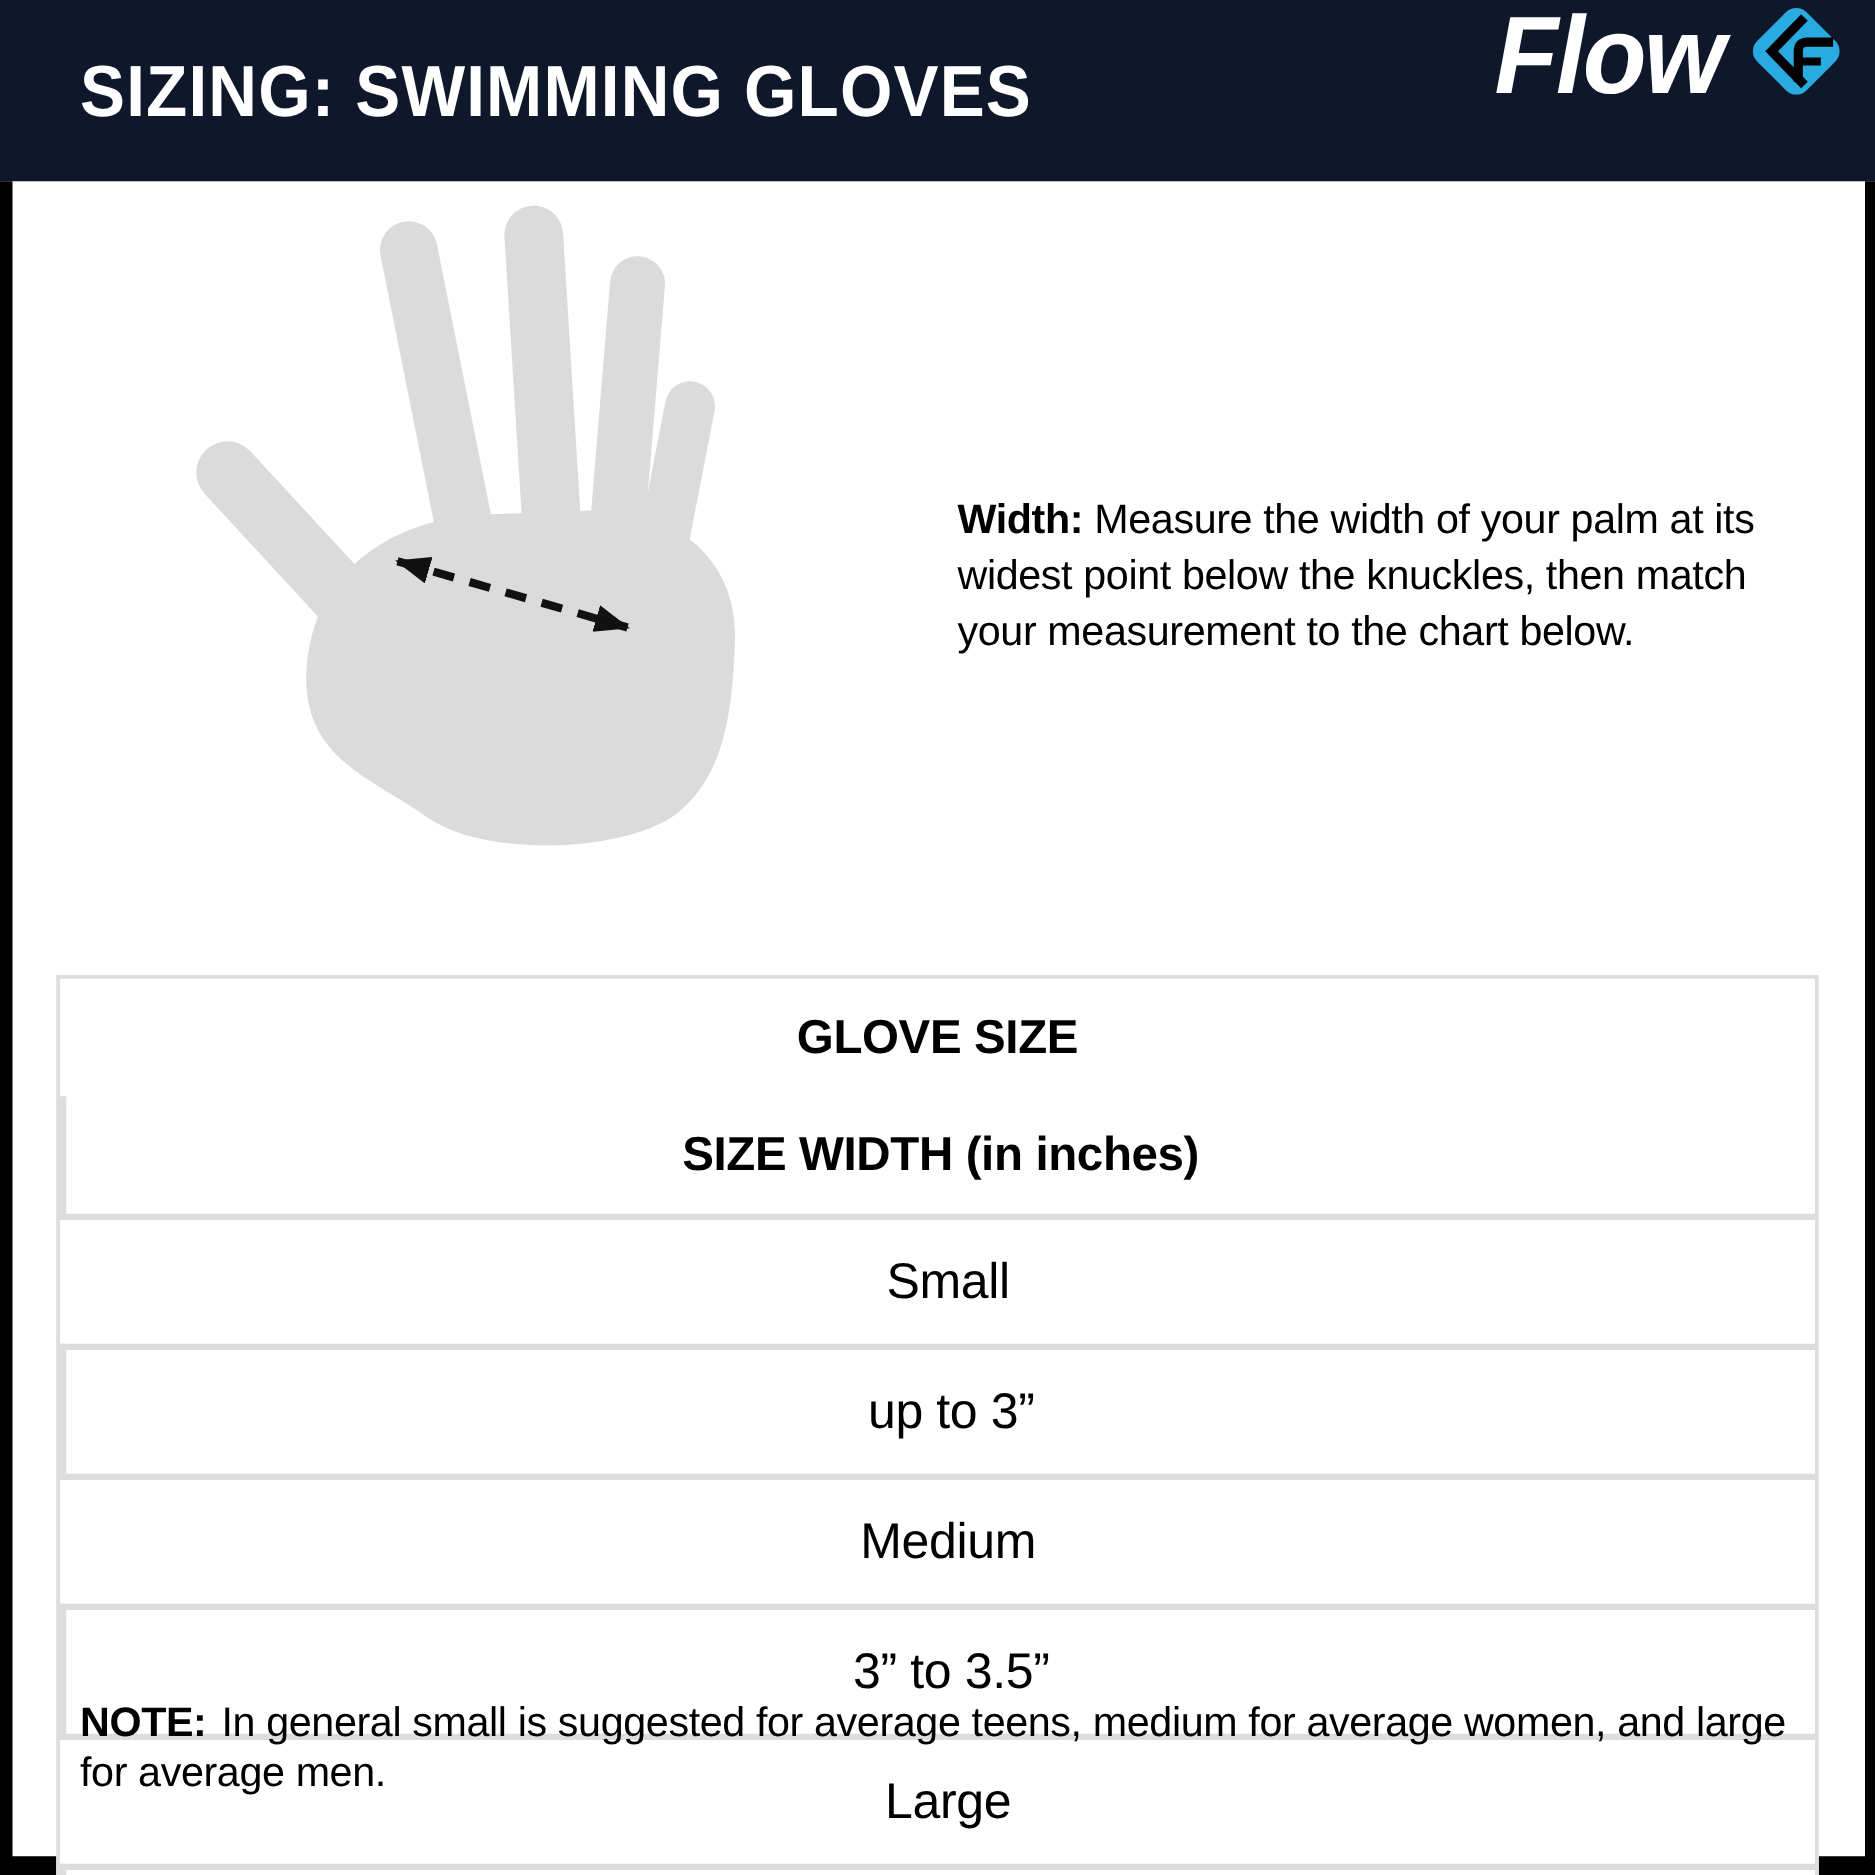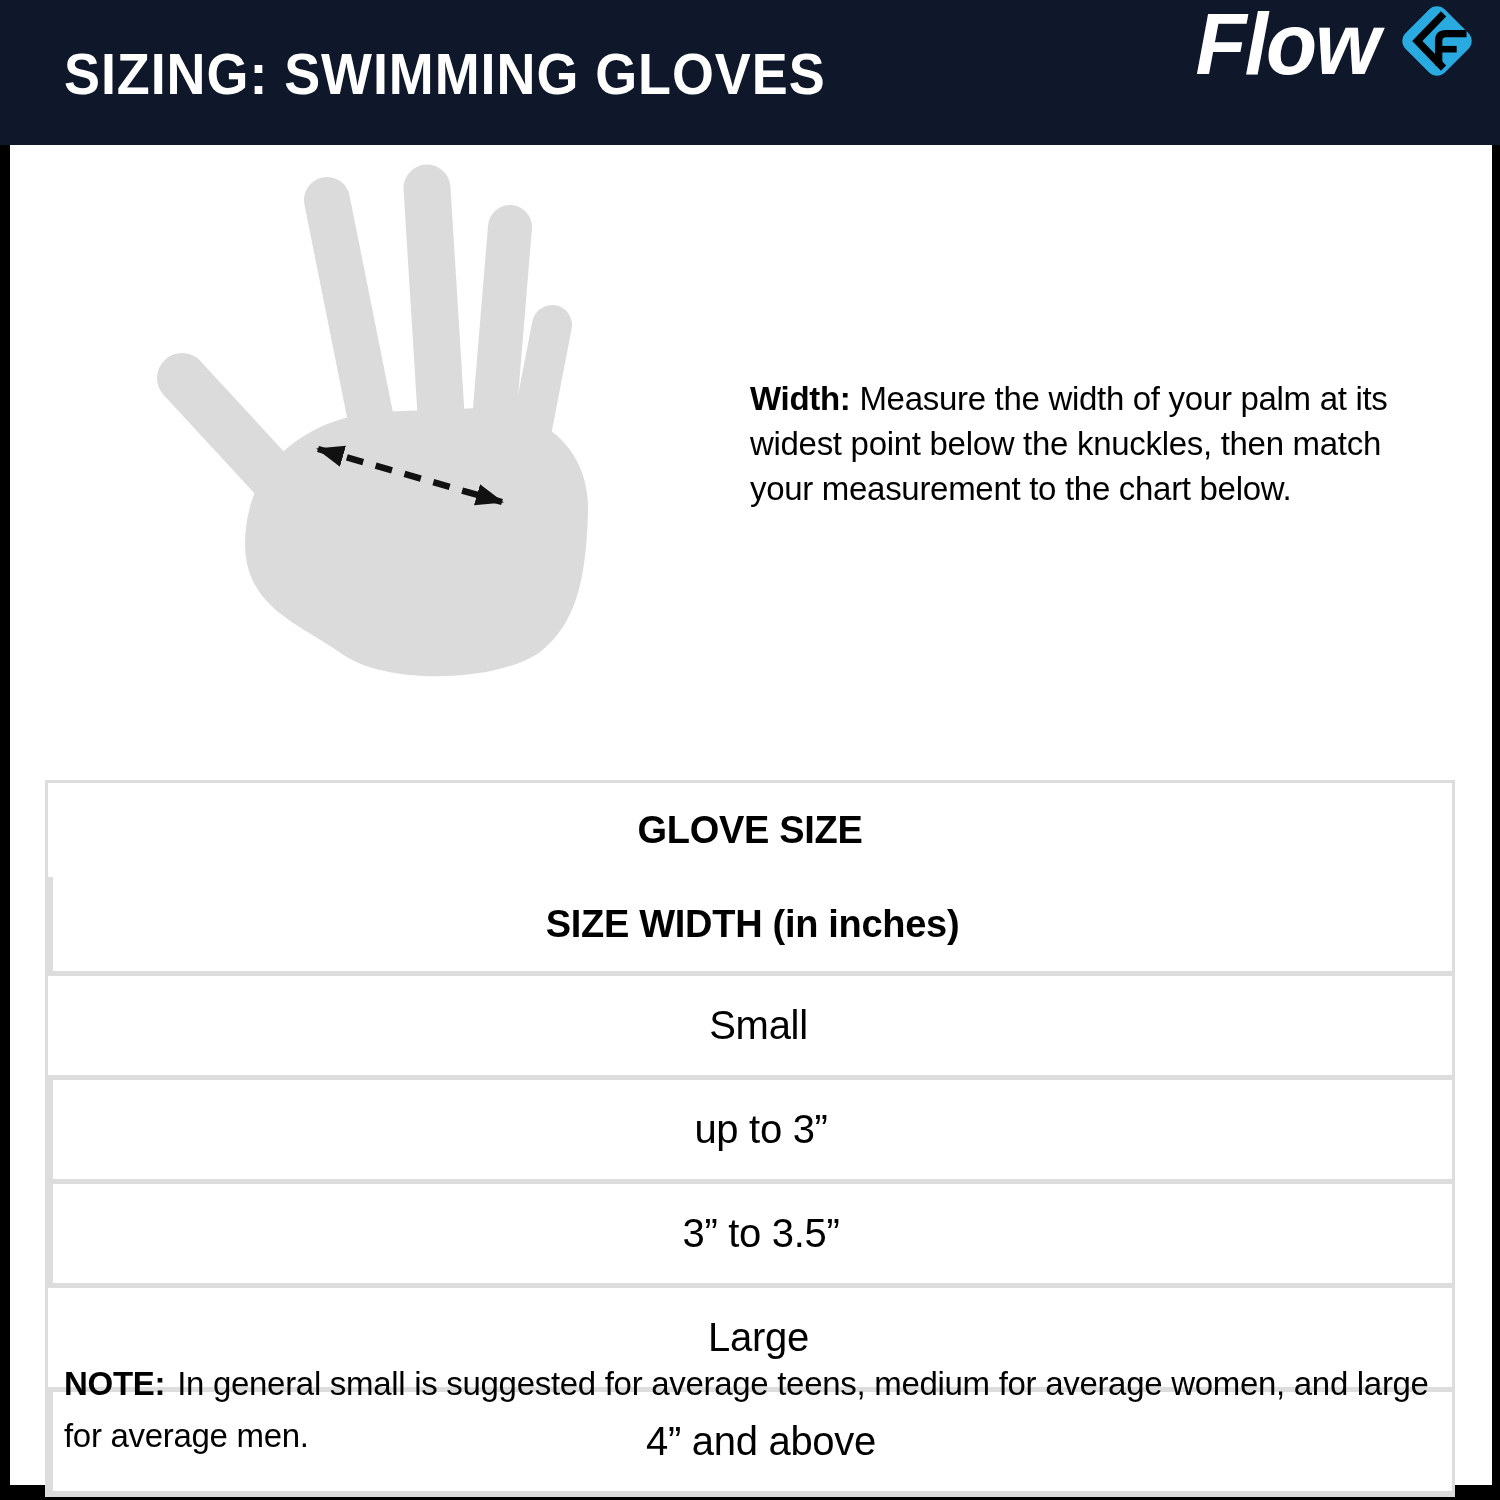--- a/index.html
+++ b/index.html
@@ -36,21 +36,21 @@
     line-height:1;
   }
   .brand-icon svg { width:82px; height:82px; display:block; }
 
   
   .hand-figure { position:absolute; left:150px; top:160px; width:600px; height:600px; }
 
   
   .instructions {
     position:absolute; left:750px; top:376px; width:700px;
-    font-size:33px; line-height:45px; letter-spacing:-0.3px; margin:0;
+    font-size:33px; line-height:45px; letter-spacing:-0.3px; margin:16px;
   }
   .instructions b { font-weight:bold; }
 
   
   .size-table {
     position:absolute; left:45px; top:780px; width:1410px;
     border:3px solid #dddddd; border-bottom-width:6px;
     display:grid; grid-template-columns:1fr;
     box-sizing:border-box; background:#fff;
   }
@@ -59,21 +59,21 @@
     height:99px; font-size:40px; letter-spacing:-0.3px;
     box-sizing:content-box;
   }
   .cell.th { font-weight:bold; font-size:38px; height:94px; }
   .cell.col2 { border-left:5px solid #dddddd; }
   .cell.sep  { border-top:5px solid #dddddd;padding-left:17px; }
 
   
   .note {
     position:absolute; left:64px; top:1358px; width:1396px;
-    font-size:33px; line-height:52px; letter-spacing:-0.3px; margin:0;
+    font-size:33px; line-height:40px; letter-spacing:-0.3px; margin:0;
   }
   .note b { font-weight:bold; margin-right:12px; }
 </style>
 </head>
 <body>
 
 <div class="header-bar">
   <div class="page-title">SIZING: SWIMMING GLOVES</div>
   <div class="brand">
     <span class="brand-text">Flow</span>
@@ -124,20 +124,21 @@
   <span>Measure the width of your palm at its widest point below the knuckles, then match your measurement to the chart below.</span>
 </p>
 
 <div class="size-table">
   <div class="cell th">GLOVE SIZE</div>
   <div class="cell th col2">SIZE WIDTH (in inches)</div>
 
   <div class="cell sep">Small</div>
   <div class="cell sep col2">up to 3”</div>
 
+  <div class="cell sep">Medium</div>
   <div class="cell sep col2">3” to 3.5”</div>
 
   <div class="cell sep">Large</div>
 
   <div class="cell sep col2">4” and above</div>
 </div>
 
 <p class="note"><b>NOTE:</b><span>In general small is suggested for average teens, medium for average women, and large for average men.</span>
 </p>
 

